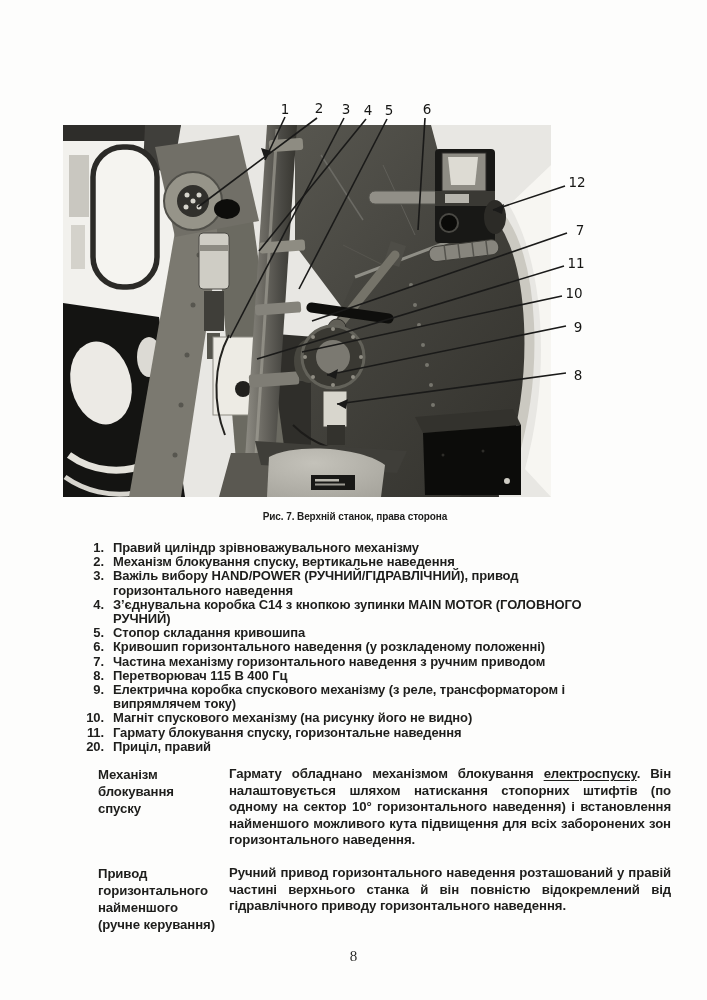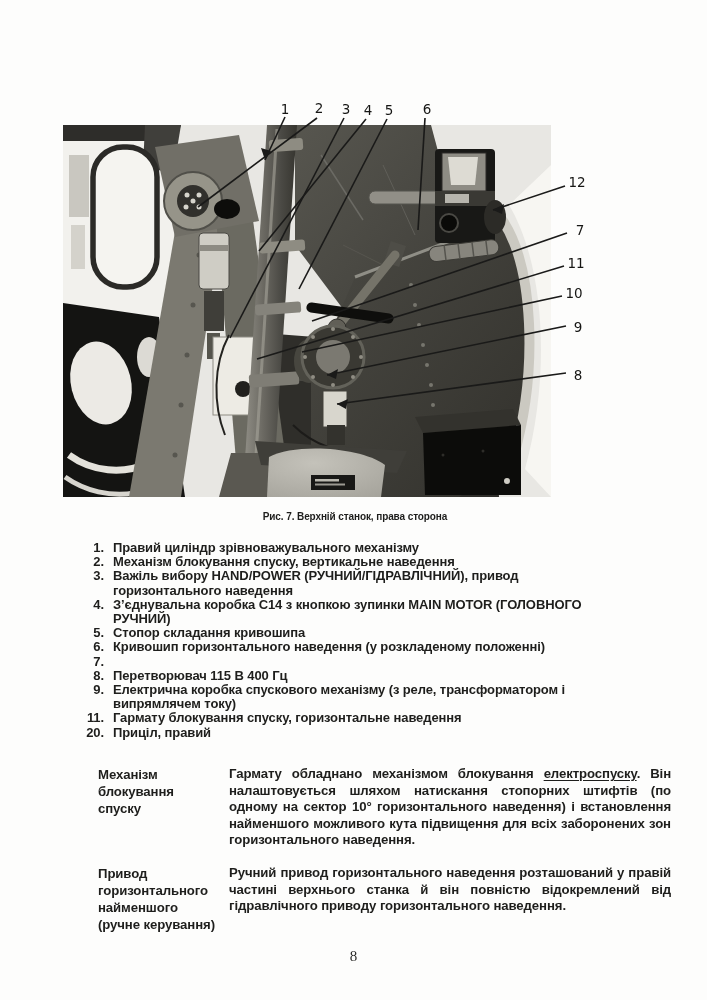--- a/index.html
+++ b/index.html
@@ -264,28 +264,33 @@
     <div class="pl-row">
         <span class="pl-num">5.</span>
         <span class="pl-txt">Стопор складання кривошипа</span>
       </div>
     <div class="pl-row">
         <span class="pl-num">6.</span>
         <span class="pl-txt">Кривошип горизонтального наведення (у розкладеному положенні)</span>
       </div>
     <div class="pl-row">
         <span class="pl-num">7.</span>
+        <span class="pl-txt">Частина механізму горизонтального наведення з ручним приводом</span>
       </div>
     <div class="pl-row">
         <span class="pl-num">8.</span>
         <span class="pl-txt">Перетворювач 115 В 400 Гц</span>
       </div>
     <div class="pl-row">
         <span class="pl-num">9.</span>
         <span class="pl-txt">Електрична коробка спускового механізму (з реле, трансформатором і випрямлячем току)</span>
+      </div>
+    <div class="pl-row">
+        <span class="pl-num">10.</span>
+        <span class="pl-txt">Магніт спускового механізму (на рисунку його не видно)</span>
       </div>
     <div class="pl-row">
         <span class="pl-num">11.</span>
         <span class="pl-txt">Гармату блокування спуску, горизонтальне наведення</span>
       </div>
     <div class="pl-row">
         <span class="pl-num">20.</span>
         <span class="pl-txt">Приціл, правий</span>
       </div>
   </div>

